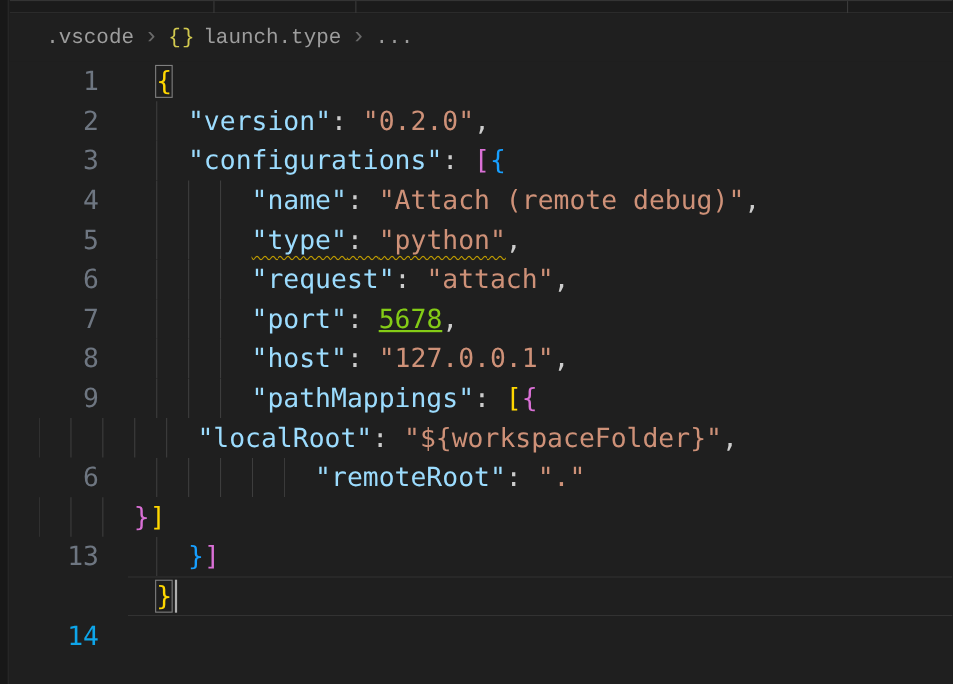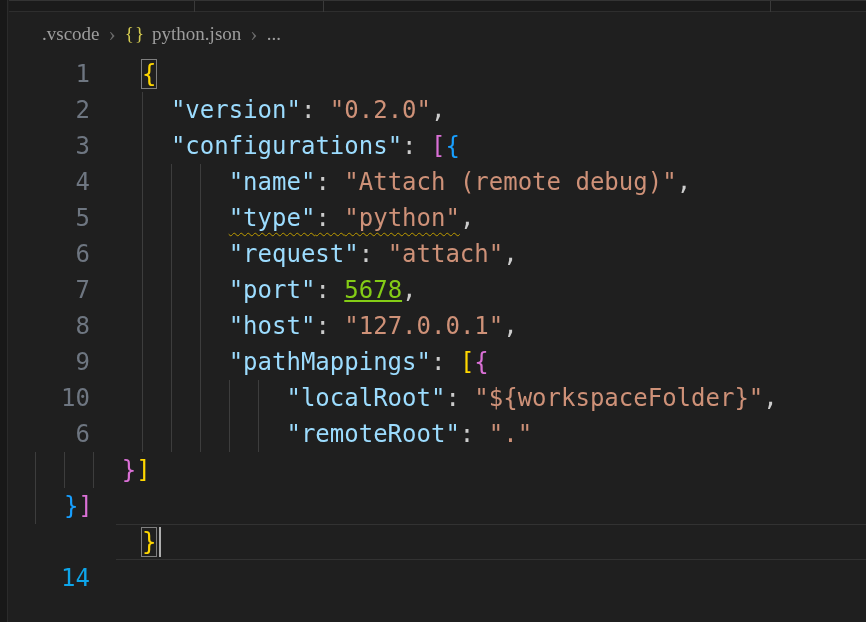--- a/index.html
+++ b/index.html
@@ -20,21 +20,21 @@
     position:absolute; left:9px; top:0; right:0; height:12px;
     background:#1B1B1B;
     border-top:1px solid #343434;
     border-bottom:1px solid #2E2E2E;
   }
   .tab-sep { position:absolute; top:0; width:1px; height:11px; background:#3A3A3A; }
   
   .breadcrumb {
     position:absolute; left:9px; top:12px; right:0; height:44px;
     display:flex; align-items:center; padding-left:33px;
-    font-family:Liberation Serif, serif;
+    font-family:Liberation Mono, monospace;
     font-size:19px; color:#9D9D9D; background:#1F1F1F;
   }
   .crumb { cursor:pointer; }
   .chevron { color:#6A6A6A; font-size:22px; padding:0 9px; line-height:1; }
   .json-icon { color:#D2C94F; font-size:19px; margin-right:7px; letter-spacing:1px; }
   
   .editor { position:absolute; left:9px; top:56px; right:0; bottom:0; }
   .row { display:flex; height:36px; line-height:36px; font-size:24px; }
   .gutter {
     width:107px; padding-right:26px; text-align:right;
@@ -77,21 +77,21 @@
 <div class="tab-strip">
   <div class="tab-sep" style="left:185px"></div>
   <div class="tab-sep" style="left:314px"></div>
   <div class="tab-sep" style="left:761px"></div>
 </div>
 
 <div class="breadcrumb">
   <span class="crumb">.vscode</span>
   <span class="chevron">›</span>
   <span class="json-icon">{}</span>
-  <span class="crumb">python.json</span>
+  <span class="crumb">launch.type</span>
   <span class="chevron">›</span>
   <span class="crumb">...</span>
 </div>
 
 <div class="editor">
   <div>
       <div class="row">
         <div class="gutter">1</div>
         <div class="code"><span class="tok b1 match">{</span></div>
       </div>
@@ -121,31 +121,31 @@
       </div>
       <div class="row">
         <div class="gutter">8</div>
         <div class="code"><span class="guide-unit"></span><span class="guide-unit"></span><span class="guide-unit"></span><span class="tok key">"host"</span><span class="tok punct">: </span><span class="tok str">"127.0.0.1"</span><span class="tok punct">,</span></div>
       </div>
       <div class="row">
         <div class="gutter">9</div>
         <div class="code"><span class="guide-unit"></span><span class="guide-unit"></span><span class="guide-unit"></span><span class="tok key">"pathMappings"</span><span class="tok punct">: </span><span class="tok b1">[</span><span class="tok b2">{</span></div>
       </div>
       <div class="row">
-        <div class="gutter">10</div>
         <div class="code"><span class="guide-unit"></span><span class="guide-unit"></span><span class="guide-unit"></span><span class="guide-unit"></span><span class="guide-unit"></span><span class="tok key">"localRoot"</span><span class="tok punct">: </span><span class="tok str">"${workspaceFolder}"</span><span class="tok punct">,</span></div>
       </div>
       <div class="row">
         <div class="gutter">6</div>
         <div class="code"><span class="guide-unit"></span><span class="guide-unit"></span><span class="guide-unit"></span><span class="guide-unit"></span><span class="guide-unit"></span><span class="tok key">"remoteRoot"</span><span class="tok punct">: </span><span class="tok str">"."</span></div>
       </div>
       <div class="row">
         <div class="code"><span class="guide-unit"></span><span class="guide-unit"></span><span class="guide-unit"></span><span class="tok b2">}</span><span class="tok b1">]</span></div>
       </div>
       <div class="row">
+        <div class="gutter">13</div>
         <div class="code"><span class="guide-unit"></span><span class="tok b3">}</span><span class="tok b2">]</span></div>
       </div>
       <div class="row current">
         <div class="gutter">14</div>
         <div class="code"><span class="tok b1 match cursor">}</span></div>
       </div>
     </div>
 </div>
 
 </body></html>

